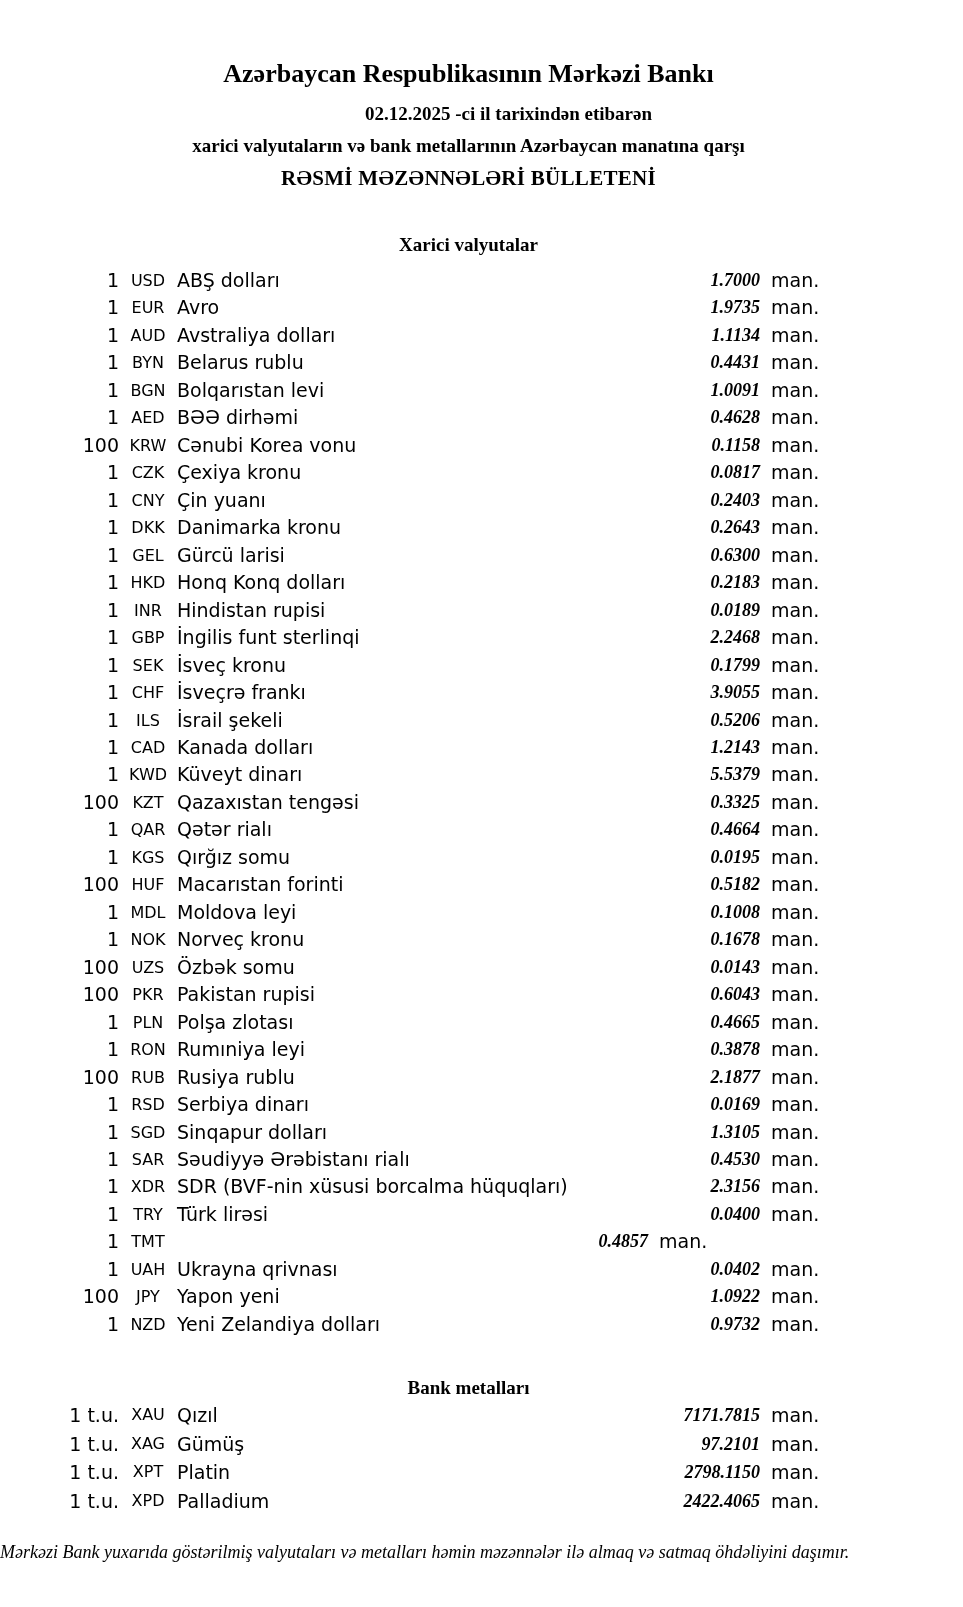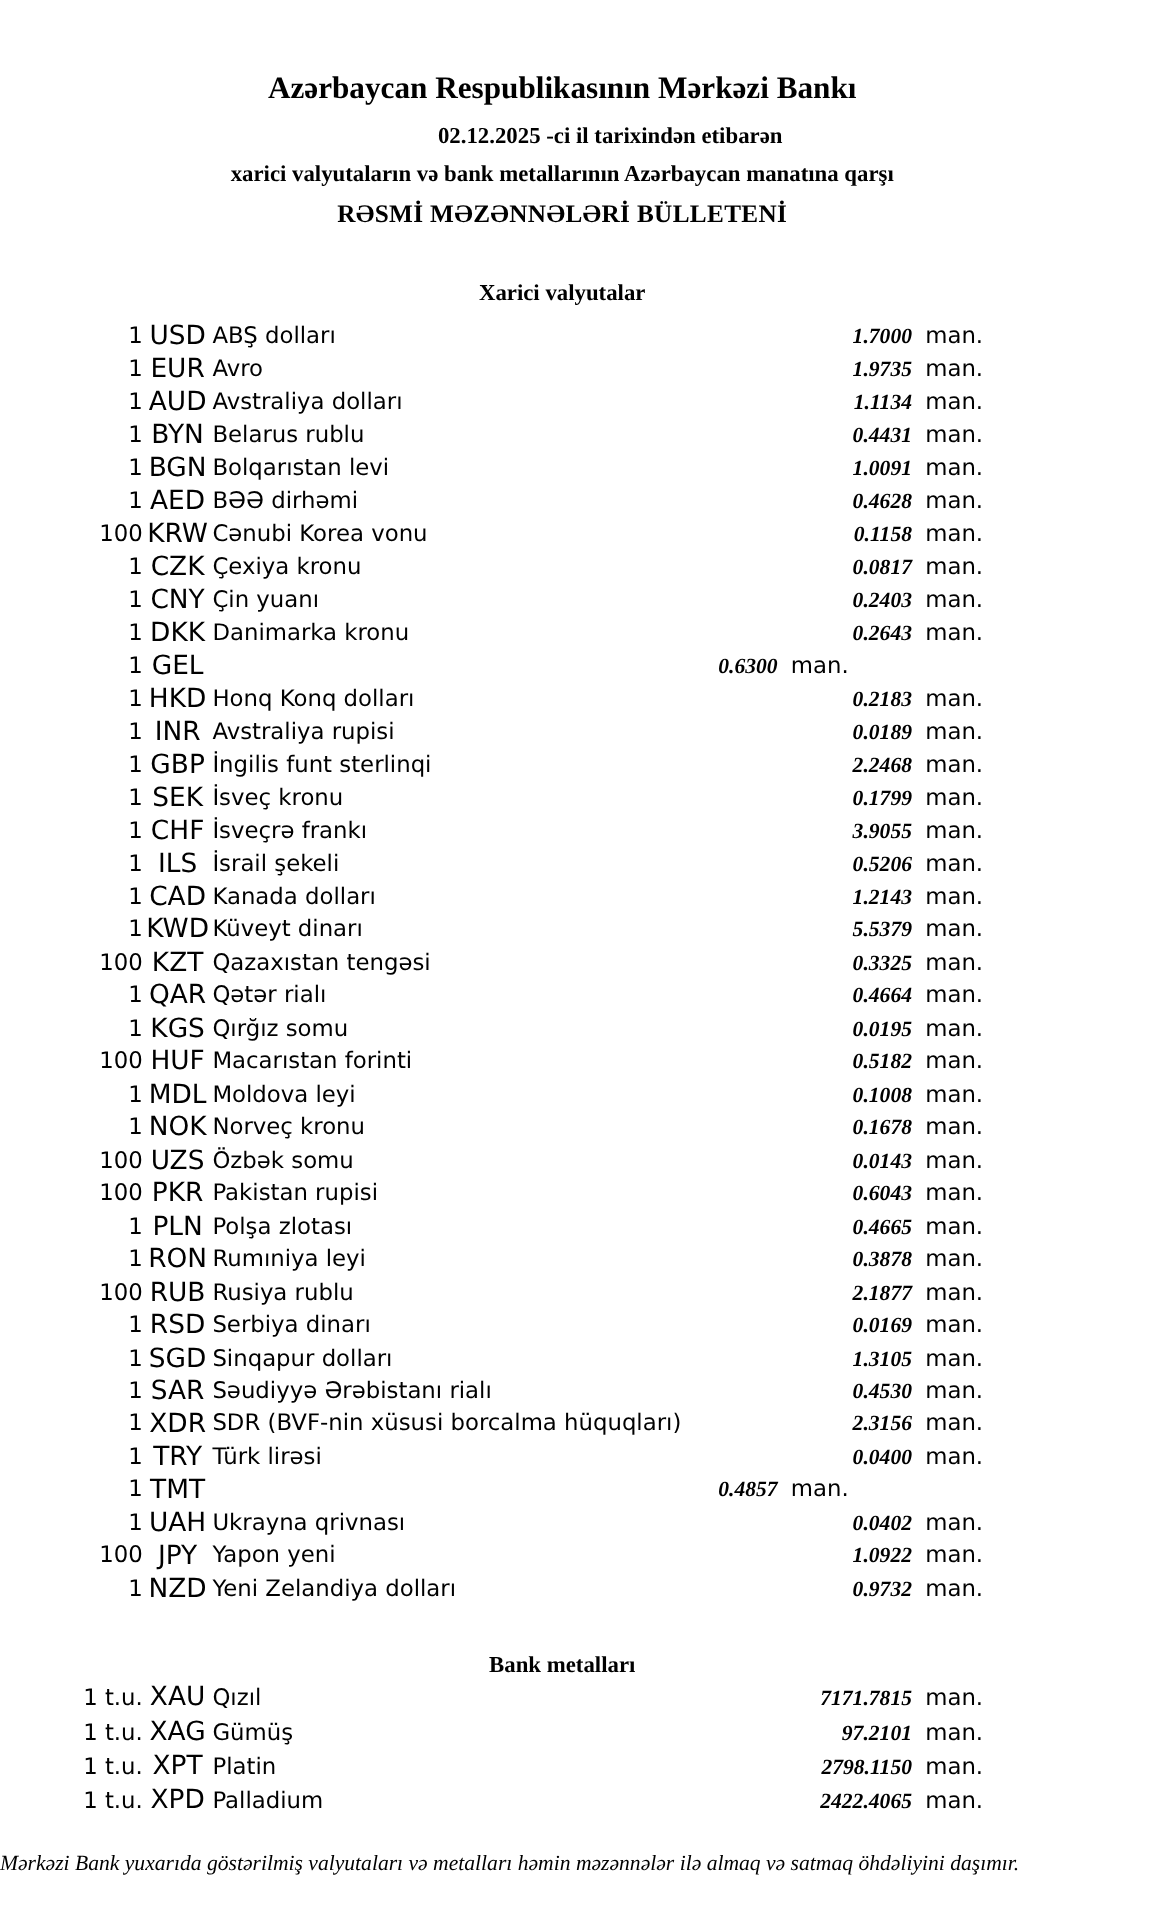--- a/index.html
+++ b/index.html
@@ -31,21 +31,21 @@
   .fx-table     { top:267px; }
   .metals-table { top:1401px; }
   .row {
     display:grid;
     grid-template-columns:56px 58px 1fr 112px 61px;
     height:27.47px; line-height:27.47px;
   }
   .metals-table .row { height:28.5px; line-height:28.5px; }
   .cell  { white-space:nowrap; }
   .c-qty  { text-align:right;  font-size:19px; }
-  .c-code { text-align:center; font-size:22px; }
+  .c-code { text-align:center; font-size:16px; }
   .c-name { text-align:left;   font-size:19px; }
   .c-rate {
     text-align:right;
     font-family:"Liberation Serif", serif;
     font-weight:bold; font-style:italic;
     font-size:18px;
   }
   .c-unit { text-align:left; padding-left:11px; font-size:19px; }
 
   
@@ -140,34 +140,35 @@
       <div class="row">
         <div class="cell c-qty">1</div>
         <div class="cell c-code">DKK</div>
         <div class="cell c-name">Danimarka kronu</div>
         <div class="cell c-rate">0.2643</div>
         <div class="cell c-unit">man.</div>
       </div>
       <div class="row">
         <div class="cell c-qty">1</div>
         <div class="cell c-code">GEL</div>
+        <div class="cell c-name">Gürcü larisi</div>
         <div class="cell c-rate">0.6300</div>
         <div class="cell c-unit">man.</div>
       </div>
       <div class="row">
         <div class="cell c-qty">1</div>
         <div class="cell c-code">HKD</div>
         <div class="cell c-name">Honq Konq dolları</div>
         <div class="cell c-rate">0.2183</div>
         <div class="cell c-unit">man.</div>
       </div>
       <div class="row">
         <div class="cell c-qty">1</div>
         <div class="cell c-code">INR</div>
-        <div class="cell c-name">Avstraliya rupisi</div>
+        <div class="cell c-name">Hindistan rupisi</div>
         <div class="cell c-rate">0.0189</div>
         <div class="cell c-unit">man.</div>
       </div>
       <div class="row">
         <div class="cell c-qty">1</div>
         <div class="cell c-code">GBP</div>
         <div class="cell c-name">İngilis funt sterlinqi</div>
         <div class="cell c-rate">2.2468</div>
         <div class="cell c-unit">man.</div>
       </div>

